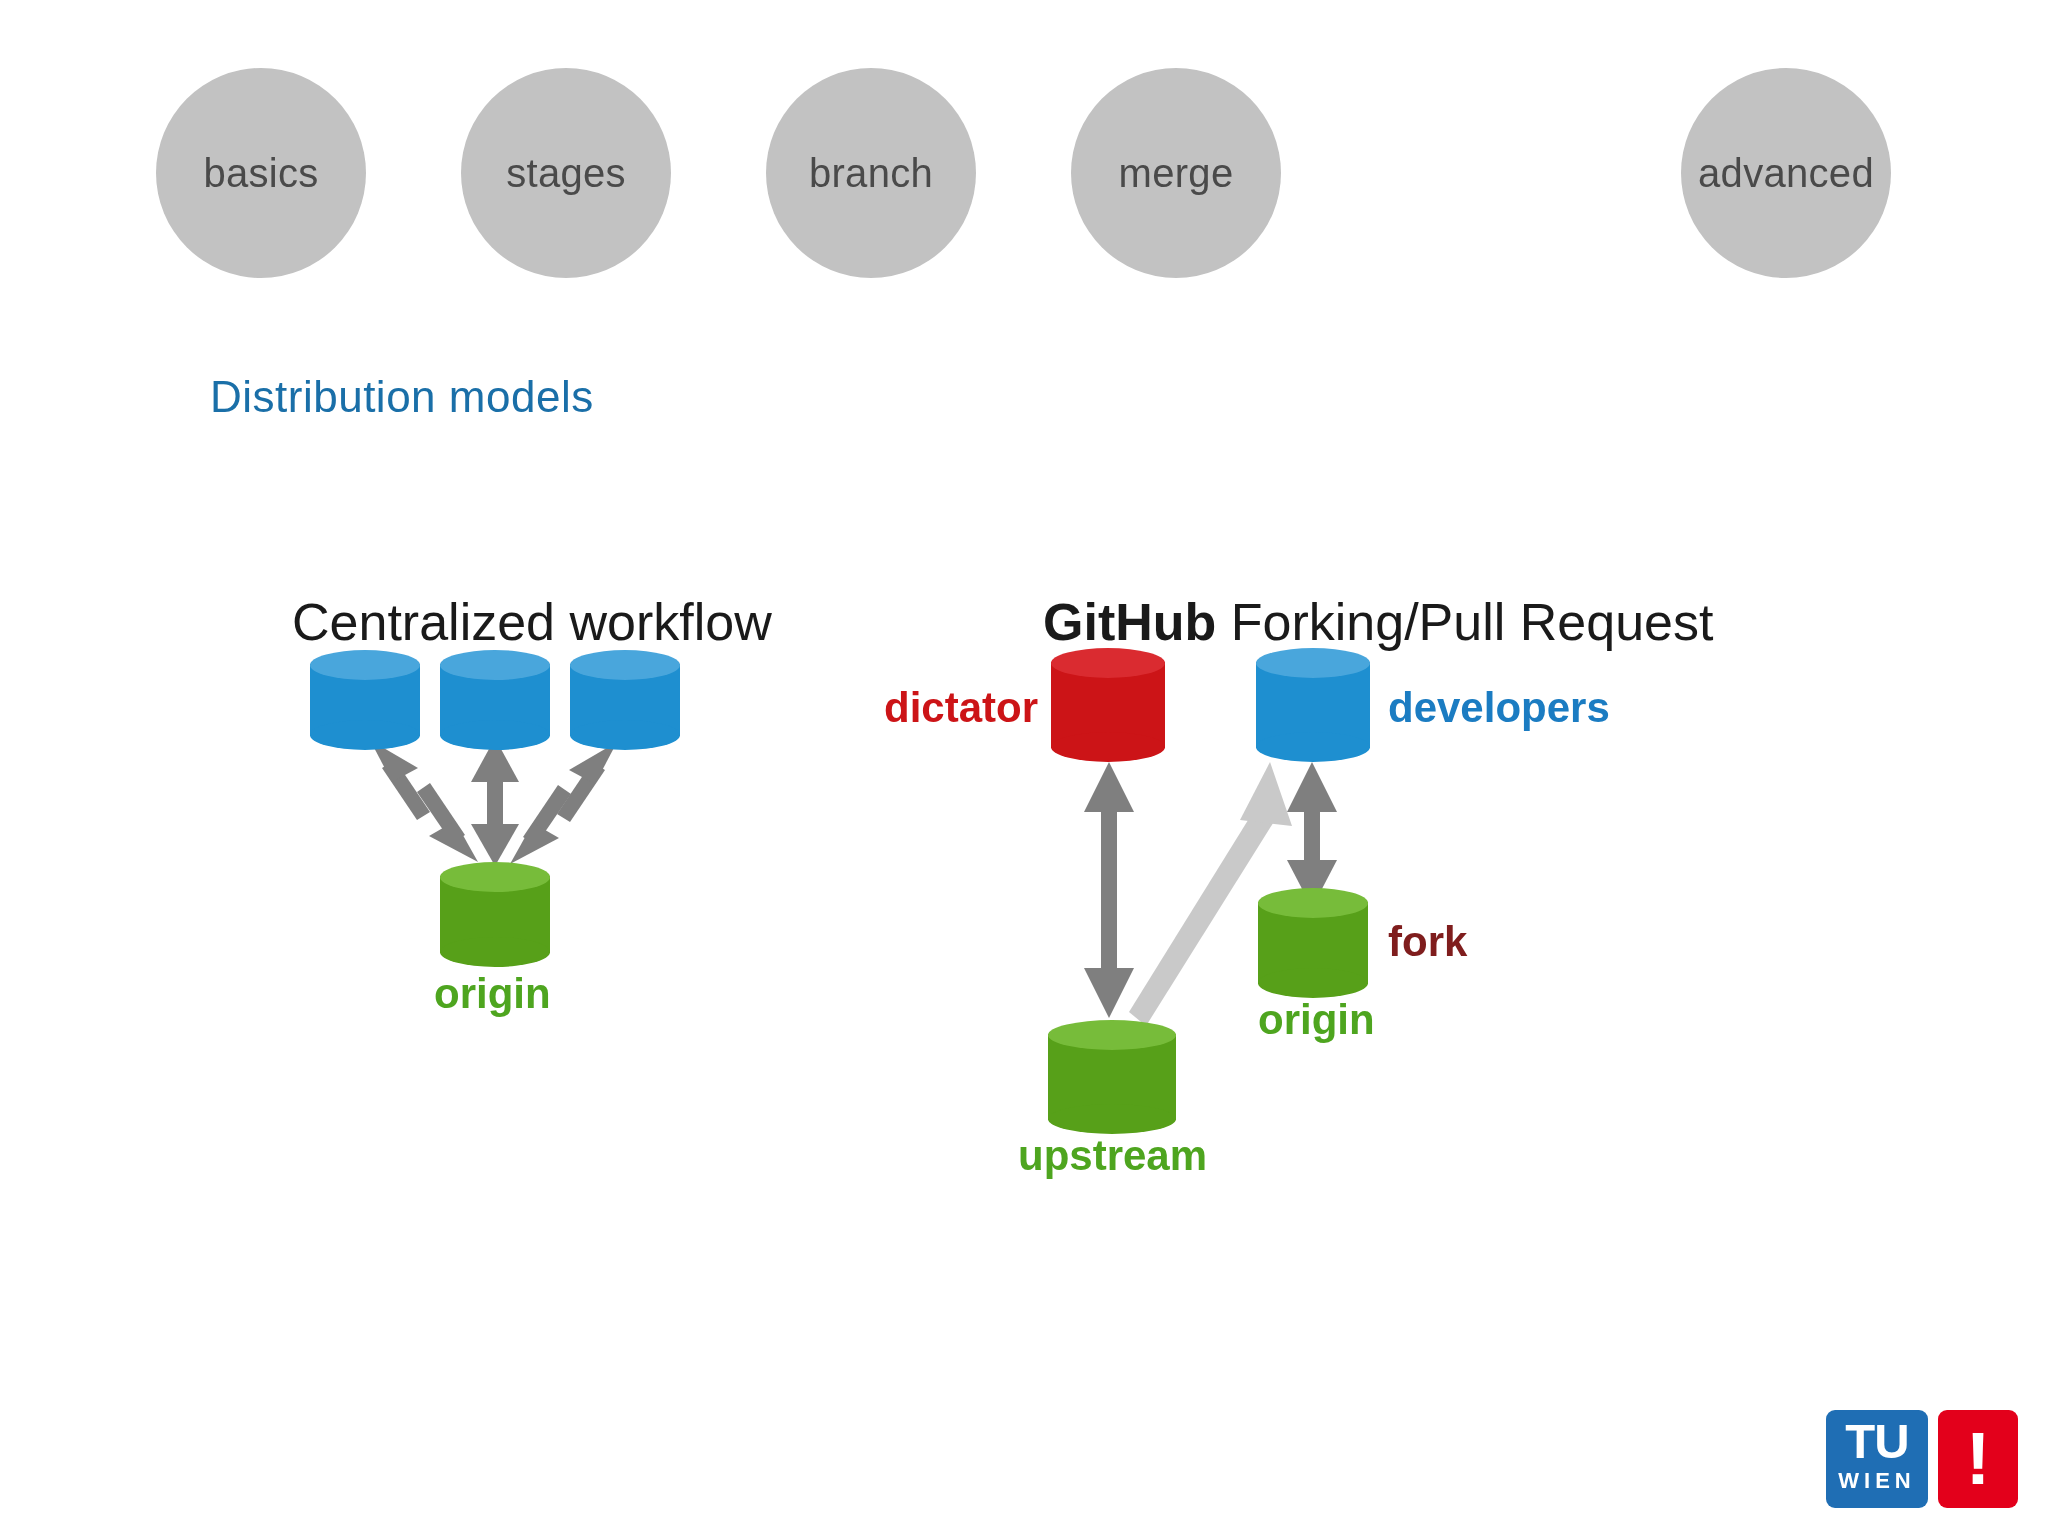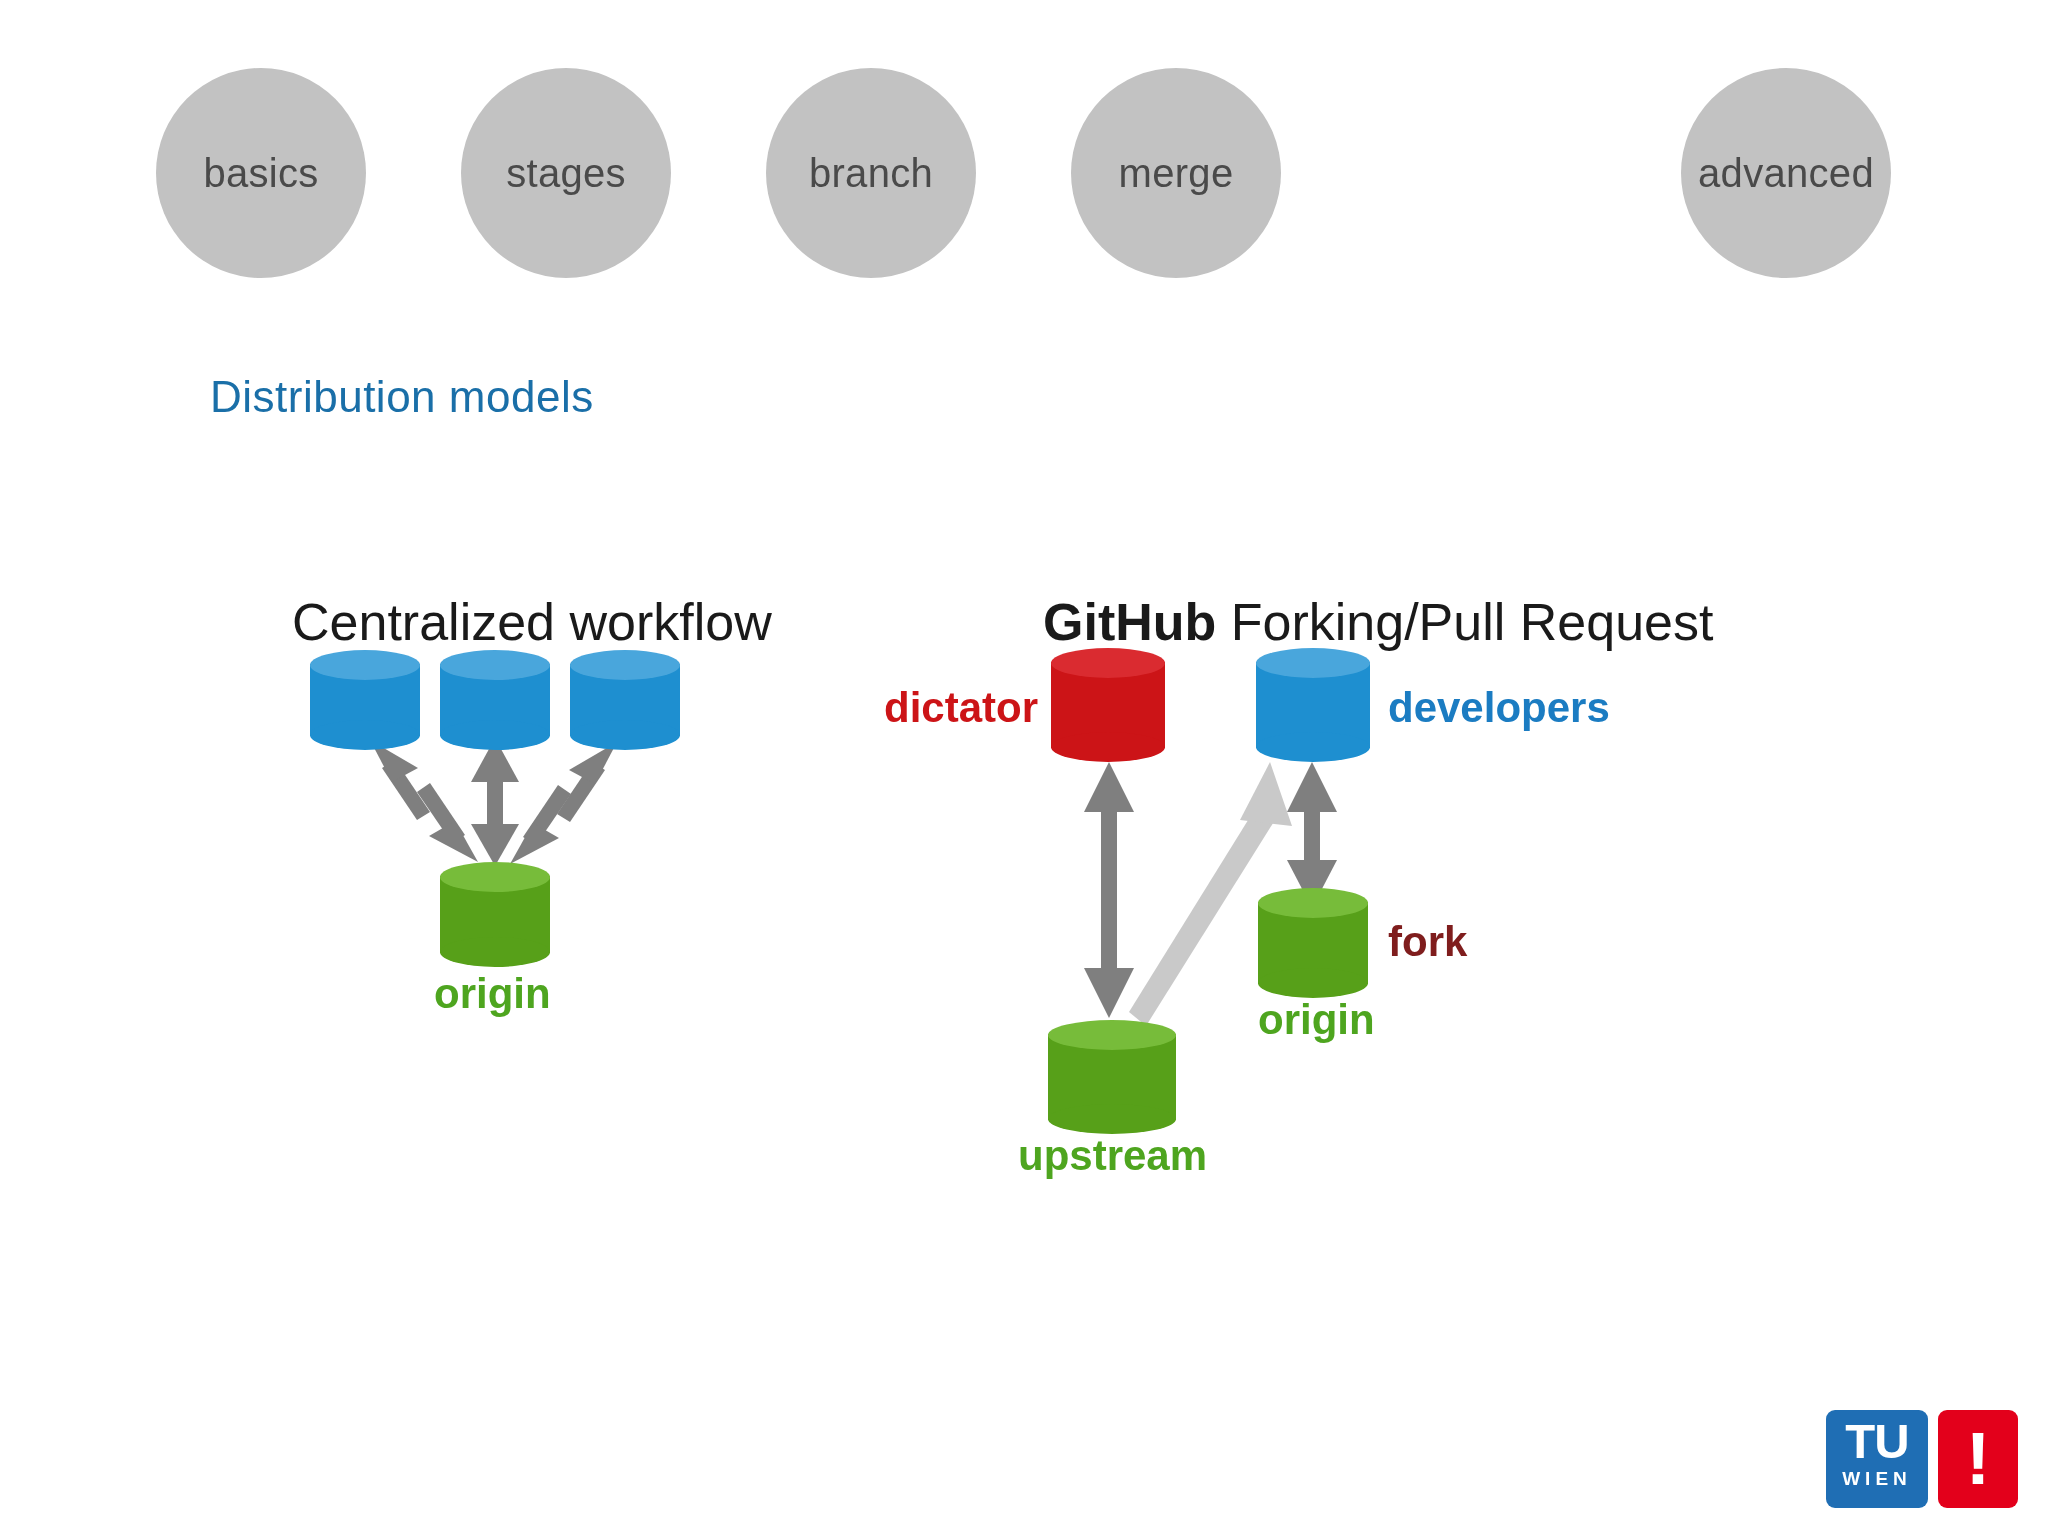--- a/index.html
+++ b/index.html
@@ -169,21 +169,21 @@
     line-height: 52px;
     letter-spacing: -1px;
   }
   #tu-logo .wien-text {
     position: absolute;
     left: 0;
     top: 58px;
     width: 102px;
     text-align: center;
     color: #ffffff;
-    font-size: 19px;
+    font-size: 22px;
     font-weight: 700;
     letter-spacing: 5px;
   }
   #tu-logo .excl-box {
     position: absolute;
     left: 112px;
     top: 0;
     width: 80px;
     height: 98px;
     background: #e3001b;

